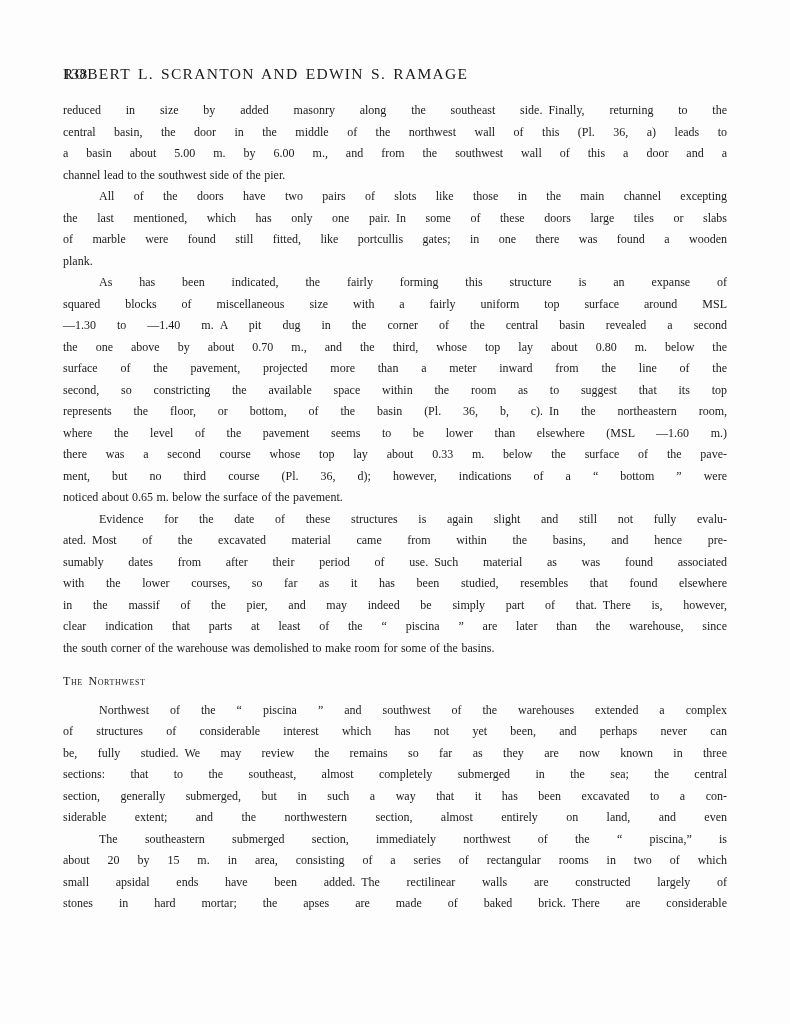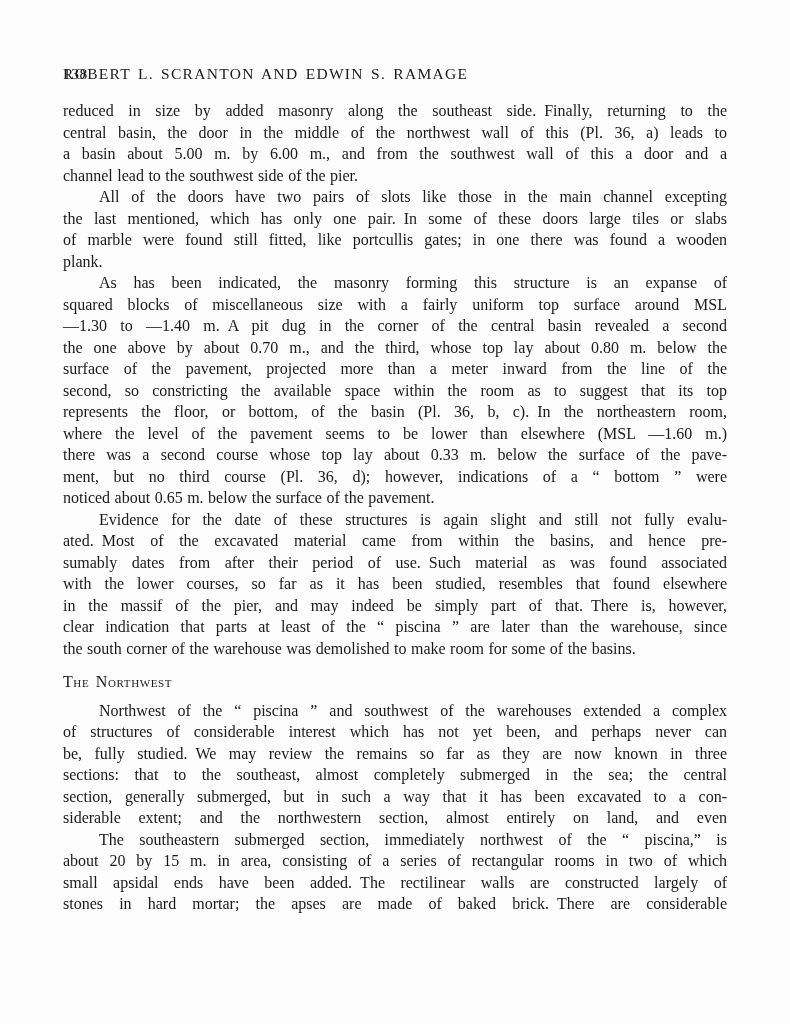--- a/index.html
+++ b/index.html
@@ -36,21 +36,21 @@
     letter-spacing: 1.3px;
     word-spacing: 2px;
     white-space: nowrap;
   }
   
   .page-body {
     position: absolute;
     top: 100px;
     left: 63px;
     width: 664px;
-    font-size: 16px;
+    font-size: 12px;
     line-height: 21.5px;
   }
   .line {
     text-align: justify;
     text-align-last: justify;
     word-spacing: 0.5px;
   }
   .line.para-end {
     text-align-last: left;
   }
@@ -76,21 +76,21 @@
 
   <main class="page-body" id="page-body">
       <div class="line">reduced in size by added masonry along the southeast side. Finally, returning to the</div>
       <div class="line">central basin, the door in the middle of the northwest wall of this (Pl. 36, a) leads to</div>
       <div class="line">a basin about 5.00 m. by 6.00 m., and from the southwest wall of this a door and a</div>
       <div class="line para-end">channel lead to the southwest side of the pier.</div>
       <div class="line indent">All of the doors have two pairs of slots like those in the main channel excepting</div>
       <div class="line">the last mentioned, which has only one pair. In some of these doors large tiles or slabs</div>
       <div class="line">of marble were found still fitted, like portcullis gates; in one there was found a wooden</div>
       <div class="line para-end">plank.</div>
-      <div class="line indent">As has been indicated, the masonry forming this structure is an expanse of</div>
+      <div class="line indent">As has been indicated, the fairly forming this structure is an expanse of</div>
       <div class="line">squared blocks of miscellaneous size with a fairly uniform top surface around MSL</div>
       <div class="line">—1.30 to —1.40 m. A pit dug in the corner of the central basin revealed a second</div>
       <div class="line">the one above by about 0.70 m., and the third, whose top lay about 0.80 m. below the</div>
       <div class="line">surface of the pavement, projected more than a meter inward from the line of the</div>
       <div class="line">second, so constricting the available space within the room as to suggest that its top</div>
       <div class="line">represents the floor, or bottom, of the basin (Pl. 36, b, c). In the northeastern room,</div>
       <div class="line">where the level of the pavement seems to be lower than elsewhere (MSL —1.60 m.)</div>
       <div class="line">there was a second course whose top lay about 0.33 m. below the surface of the pave-</div>
       <div class="line">ment, but no third course (Pl. 36, d); however, indications of a “ bottom ” were</div>
       <div class="line para-end">noticed about 0.65 m. below the surface of the pavement.</div>

